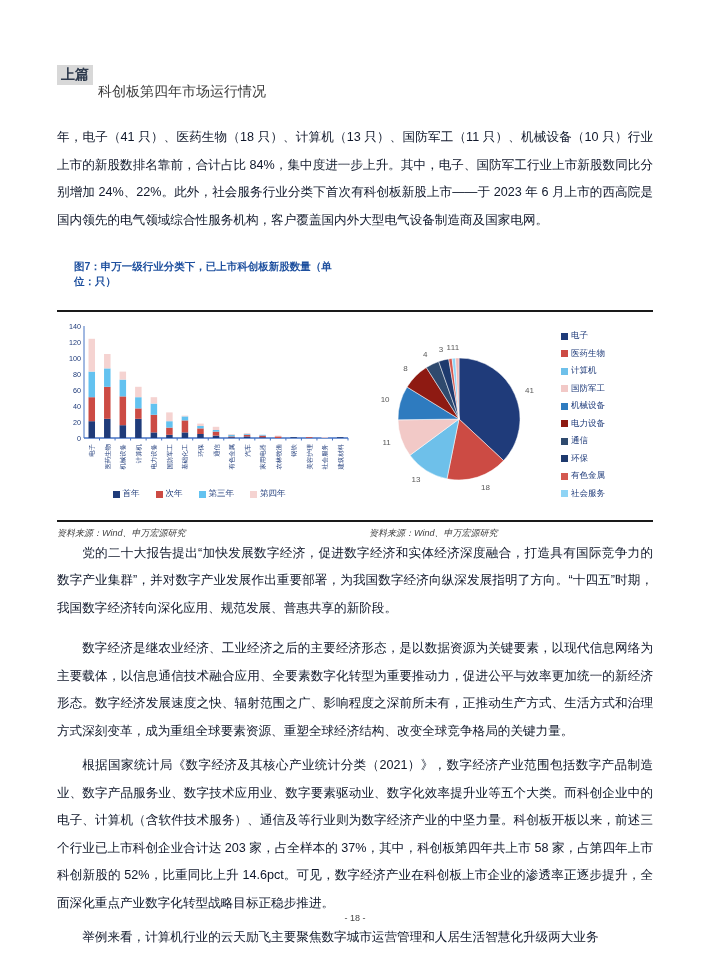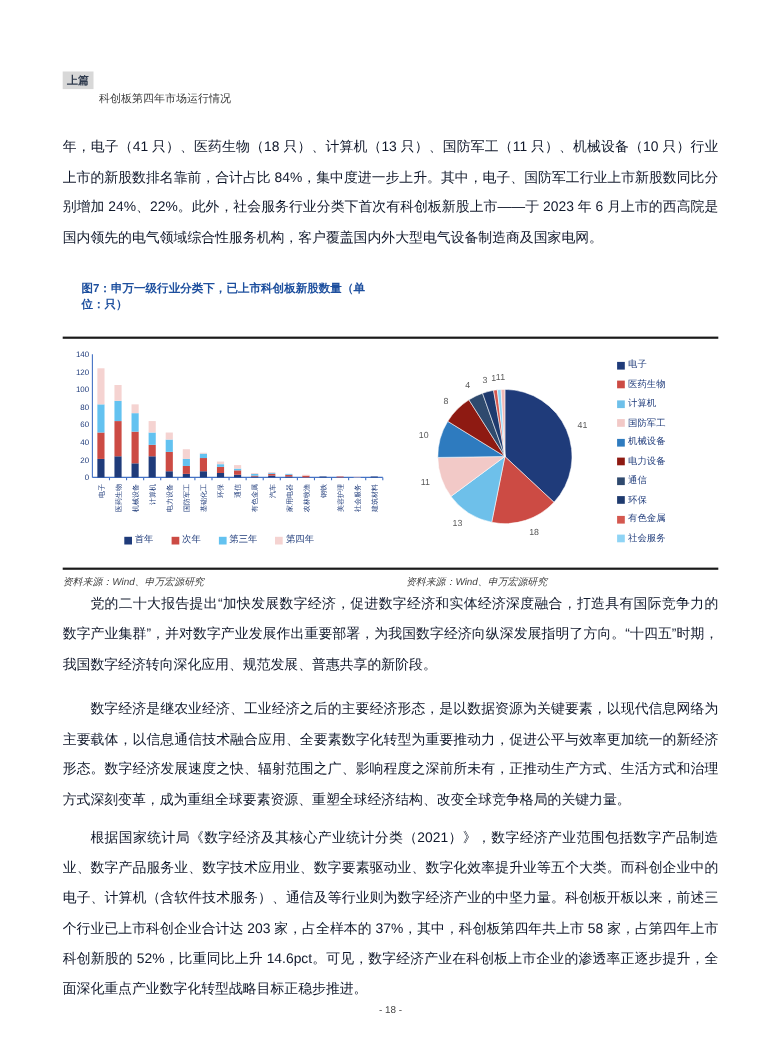--- a/index.html
+++ b/index.html
@@ -7,21 +7,21 @@
     position:relative;
     width:710px;height:963px;
     background:#ffffff;
     font-family:"Liberation Sans","DejaVu Sans",sans-serif;
     color:#1a1a1a;
     box-sizing:border-box;
     padding:48px 57px 0 57px;
     overflow:hidden;
   }
   
-  .hdr{font-size:10px;color:#3c3c3c;display:flex;align-items:center;gap:5px;}
+  .hdr{font-size:14px;color:#3c3c3c;display:flex;align-items:center;gap:5px;}
   .hdr-tag{background:#d8d8d8;color:#2e3a4d;padding:1px 4px;font-weight:bold;}
   .hdr-title{color:#3c3c3c;margin-top:35px;}
   
   .para{
     font-size:12.6px;line-height:27.5px;text-align:justify;
     margin:0 0 7px 0;color:#0f172a;
   }
   .para.indent{text-indent:2em;}
   .para.first{margin-top:23px;}
   
@@ -304,15 +304,16 @@
     <div class="rule thin"></div>
     <div class="sources">
       <div class="source">资料来源：Wind、申万宏源研究</div>
       <div class="source right">资料来源：Wind、申万宏源研究</div>
     </div>
   </div>
 
   <p class="para indent">党的二十大报告提出“加快发展数字经济，促进数字经济和实体经济深度融合，打造具有国际竞争力的数字产业集群”，并对数字产业发展作出重要部署，为我国数字经济向纵深发展指明了方向。“十四五”时期，我国数字经济转向深化应用、规范发展、普惠共享的新阶段。</p>
   <p class="para indent" style="margin-top:13px">数字经济是继农业经济、工业经济之后的主要经济形态，是以数据资源为关键要素，以现代信息网络为主要载体，以信息通信技术融合应用、全要素数字化转型为重要推动力，促进公平与效率更加统一的新经济形态。数字经济发展速度之快、辐射范围之广、影响程度之深前所未有，正推动生产方式、生活方式和治理方式深刻变革，成为重组全球要素资源、重塑全球经济结构、改变全球竞争格局的关键力量。</p>
   <p class="para indent">根据国家统计局《数字经济及其核心产业统计分类（2021）》，数字经济产业范围包括数字产品制造业、数字产品服务业、数字技术应用业、数字要素驱动业、数字化效率提升业等五个大类。而科创企业中的电子、计算机（含软件技术服务）、通信及等行业则为数字经济产业的中坚力量。科创板开板以来，前述三个行业已上市科创企业合计达 203 家，占全样本的 37%，其中，科创板第四年共上市 58 家，占第四年上市科创新股的 52%，比重同比上升 14.6pct。可见，数字经济产业在科创板上市企业的渗透率正逐步提升，全面深化重点产业数字化转型战略目标正稳步推进。</p>
+  <p class="para indent">举例来看，计算机行业的云天励飞主要聚焦数字城市运营管理和人居生活智慧化升级两大业务</p>
 
   <div class="pagenum">- 18 -</div>
 </div>
 
 </body></html>

